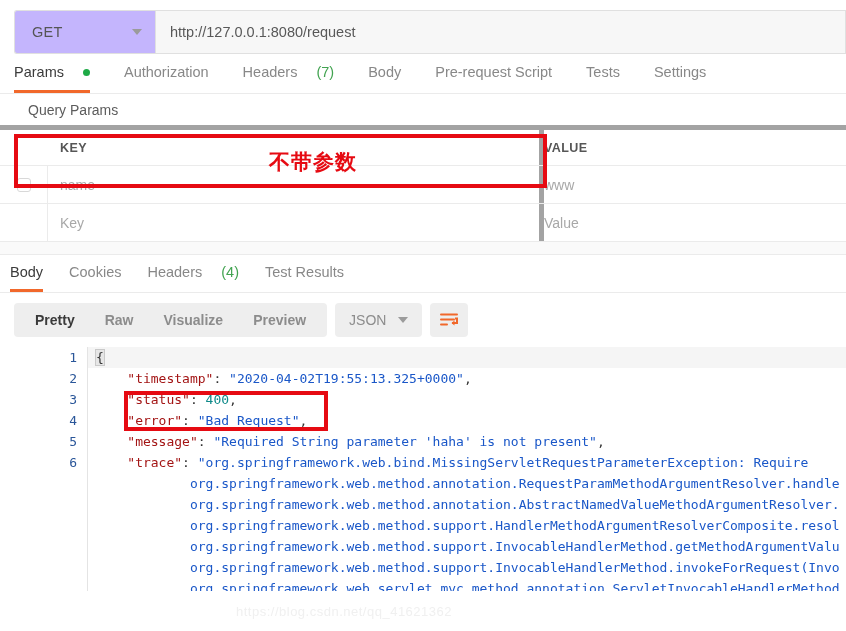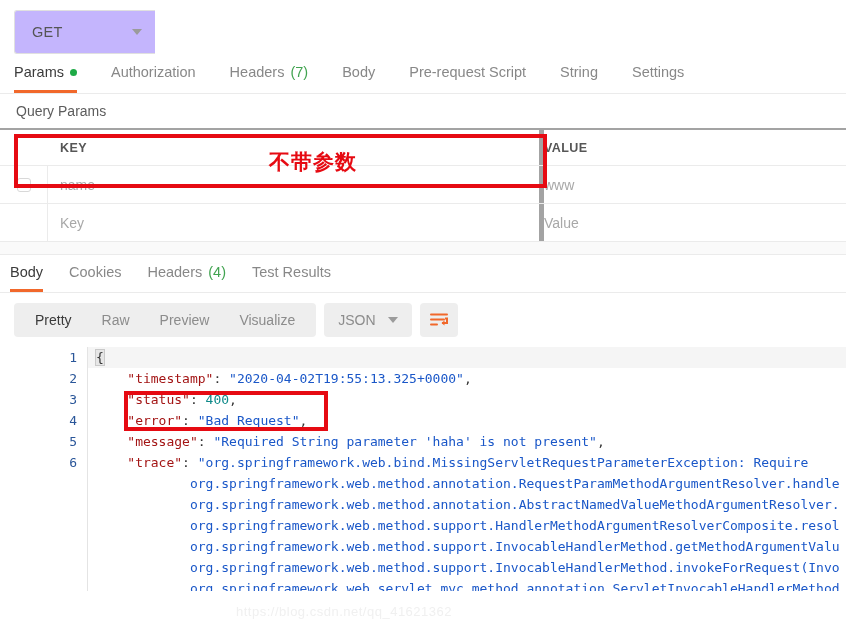--- a/index.html
+++ b/index.html
@@ -67,21 +67,21 @@
     display: flex;
     align-items: flex-end;
     padding-left: 14px;
     border-bottom: 1px solid #ebebeb;
     box-sizing: border-box;
   }
   .tab {
     height: 39px;
     display: flex;
     align-items: center;
-    gap: 6px;
+    gap: 19px;
     margin-right: 34px;
     font-size: 14.5px;
     color: #888888;
     cursor: pointer;
     box-sizing: border-box;
     border-bottom: 3px solid transparent;
   }
   .tab.active {
     color: #3b3b3b;
     border-bottom-color: #f1682b;
@@ -92,24 +92,24 @@
     border-radius: 50%;
     background: #1eaa46;
     display: inline-block;
   }
 
   
   .section-title {
     height: 36px;
     display: flex;
     align-items: center;
-    padding-left: 16px;
+    padding-left: 28px;
     font-size: 14px;
     color: #5c5c5c;
-    border-bottom: 2px solid #a3a3a3;
+    border-bottom: 5px solid #a3a3a3;
     box-sizing: border-box;
   }
   .ptable { width: 100%; position: relative; }
   .prow {
     display: flex;
     border-bottom: 1px solid #ebebeb;
     box-sizing: border-box;
   }
   .pcell-check {
     width: 48px;
@@ -189,20 +189,21 @@
     box-sizing: border-box;
   }
   .seg-group {
     background: #eeeeee;
     border-radius: 4px;
     height: 34px;
     display: flex;
     align-items: center;
     padding: 0 6px;
     box-sizing: border-box;
+    font-weight: bold;
   }
   .seg {
     padding: 0 15px;
     font-size: 14px;
     color: #8c8c8c;
     cursor: pointer;
     line-height: 34px;
   }
   .seg.active { color: #3a3a3a; }
   .fmt-select {
@@ -287,20 +288,21 @@
   }
 </style>
 </head>
 <body>
 
 <div class="urlbar">
   <div class="method-select">
     <span class="method-label">GET</span>
     <span class="caret-down"></span>
   </div>
+  <div class="url-input">http://127.0.0.1:8080/request</div>
 </div>
 
 <div class="req-tabs">
   <div class="tab active">
     <span>Params</span>
     <span class="dot-green"></span>
   </div>
   <div class="tab">
     <span>Authorization</span>
   </div>
@@ -308,21 +310,21 @@
     <span>Headers</span>
     <span class="count">(7)</span>
   </div>
   <div class="tab">
     <span>Body</span>
   </div>
   <div class="tab">
     <span>Pre-request Script</span>
   </div>
   <div class="tab">
-    <span>String</span>
+    <span>Tests</span>
   </div>
   <div class="tab">
     <span>Settings</span>
   </div>
 </div>
 
 <div class="section-title">Query Params</div>
 
 <div class="ptable">
   <div class="prow hrow">
@@ -372,22 +374,22 @@
   </div>
   <div class="tab">
     <span>Test Results</span>
   </div>
 </div>
 
 <div class="view-bar">
   <div class="seg-group">
     <div class="seg active">Pretty</div>
     <div class="seg">Raw</div>
+    <div class="seg">Visualize</div>
     <div class="seg">Preview</div>
-    <div class="seg">Visualize</div>
   </div>
   <div class="fmt-select">
     <span class="fmt-label">JSON</span>
     <span class="caret-down"></span>
   </div>
   <div class="wrap-btn">
     <svg width="20" height="16" viewBox="0 0 20 16">
       <rect x="1" y="1.5" width="18" height="2" rx="1" fill="#f1682b"></rect>
       <rect x="1" y="6.5" width="15" height="2" rx="1" fill="#f1682b"></rect>
       <rect x="1" y="11.5" width="8" height="2" rx="1" fill="#f1682b"></rect>

